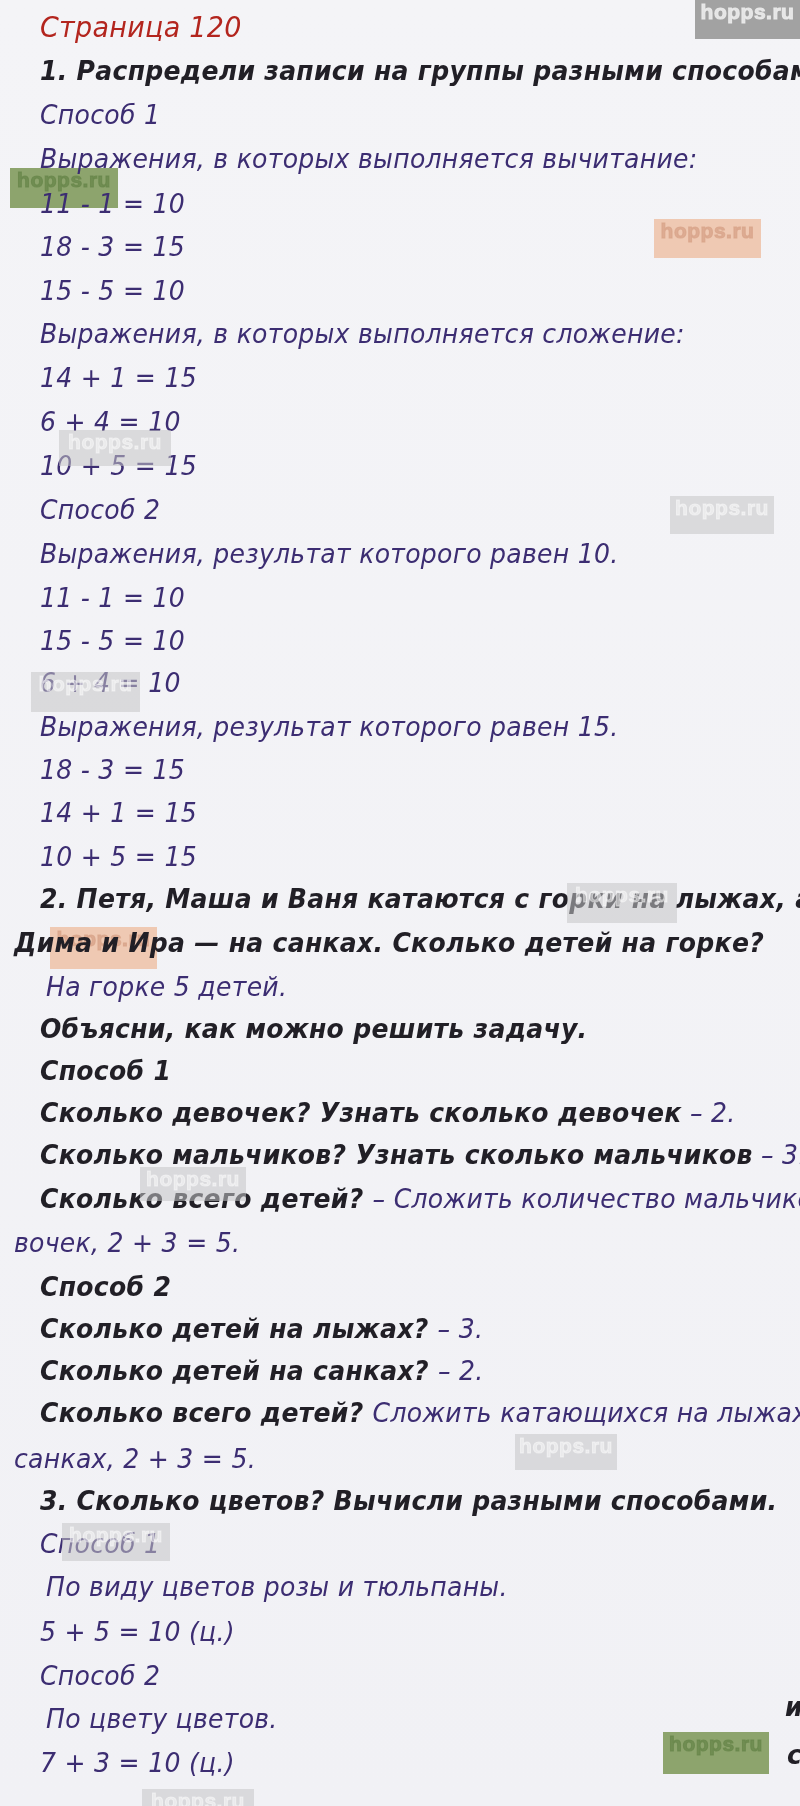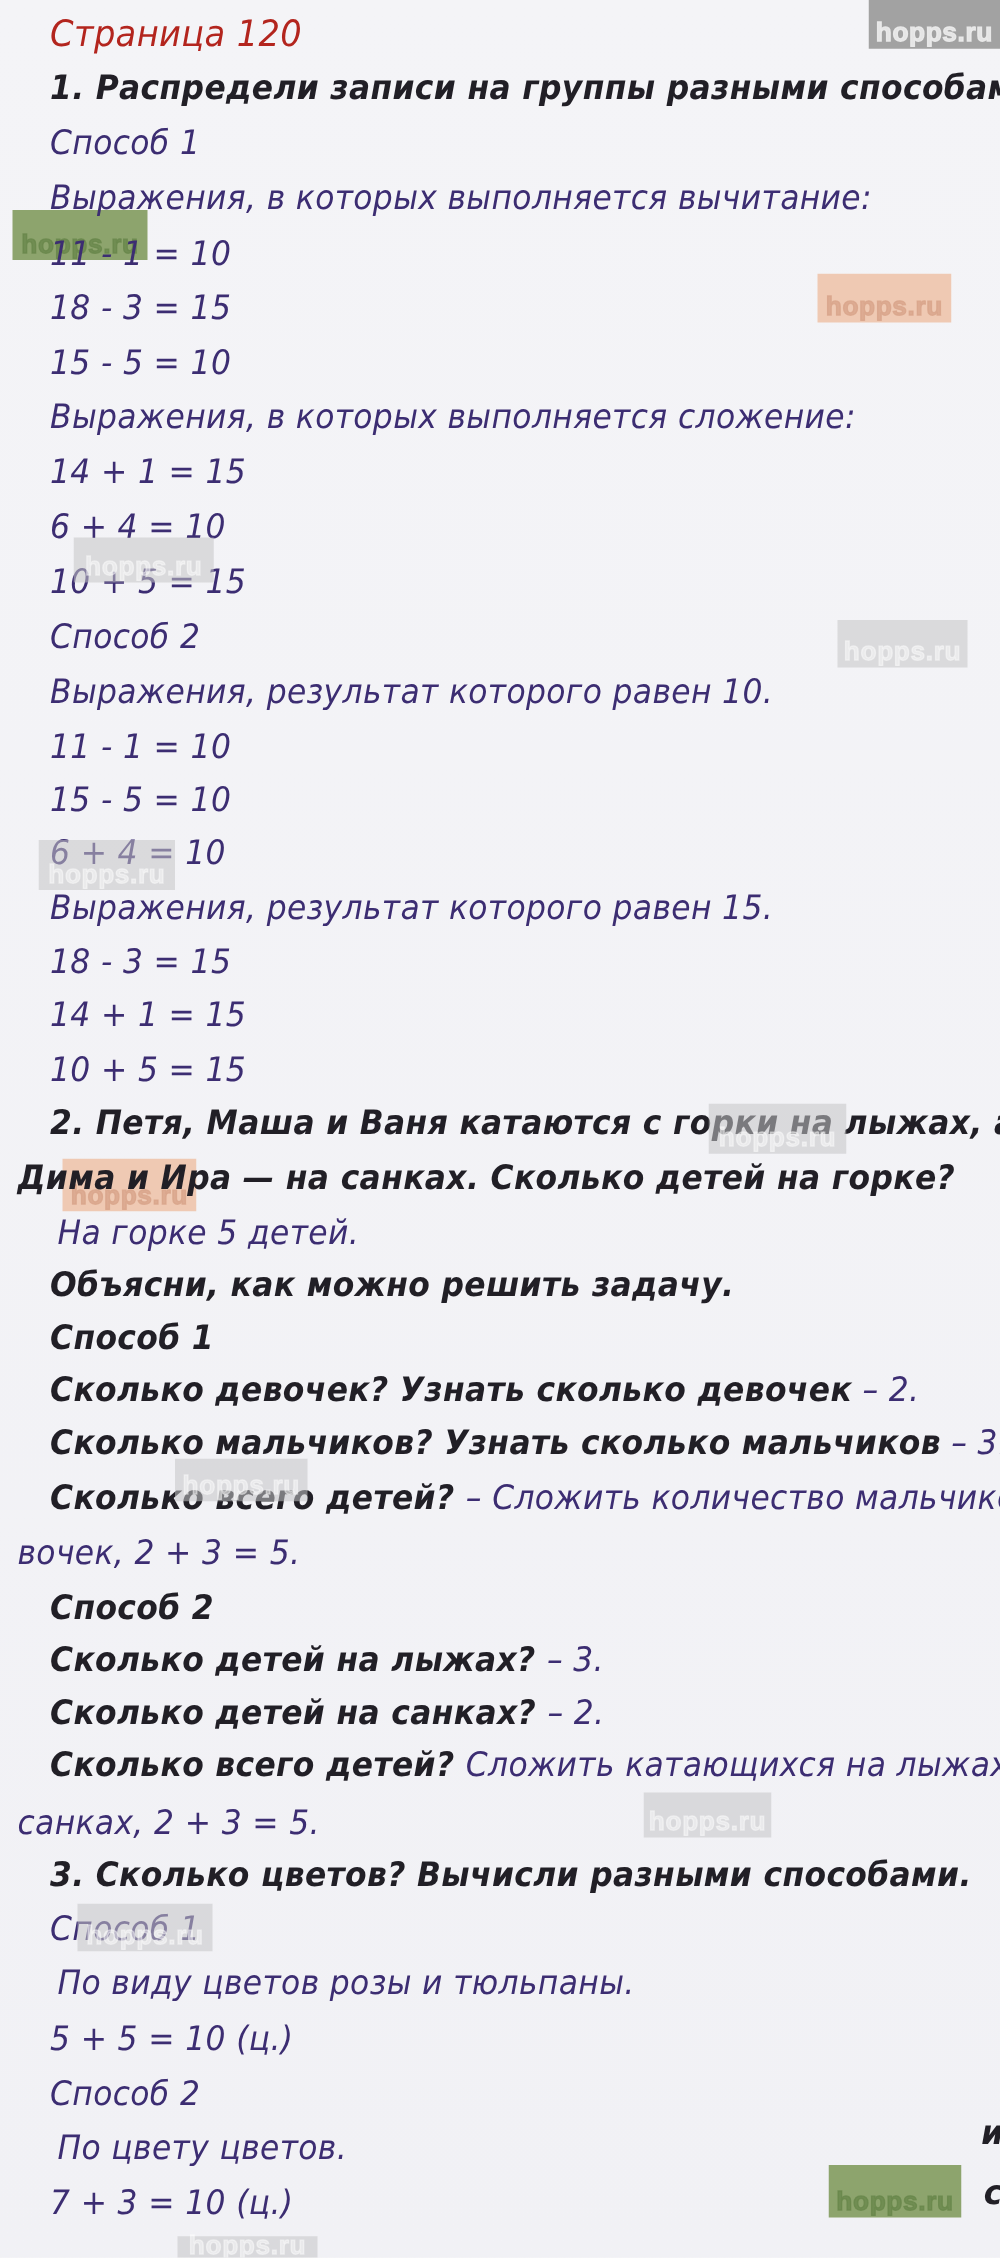--- a/index.html
+++ b/index.html
@@ -28,21 +28,21 @@
     z-index: 3;
   }
   .line.title { font-size: 29px; }
   .ink-black { color: #211f26; font-weight: 700; }
   .ink-blue  { color: #3c2d72; font-weight: 400; }
   .ink-red   { color: #b3251e; font-weight: 400; }
   
   .wm {
     position: absolute;
     display: flex;
-    align-items: flex-end;
+    align-items: flex-start;
     justify-content: center;
     font-family: "Liberation Sans", sans-serif;
     font-size: 21px;
     font-weight: 700;
     letter-spacing: 0.5px;
     user-select: none;
   }
   .wm span { -webkit-text-stroke: 1px currentColor; }
   .wm-gray-solid {            
     background: #a2a2a2;

